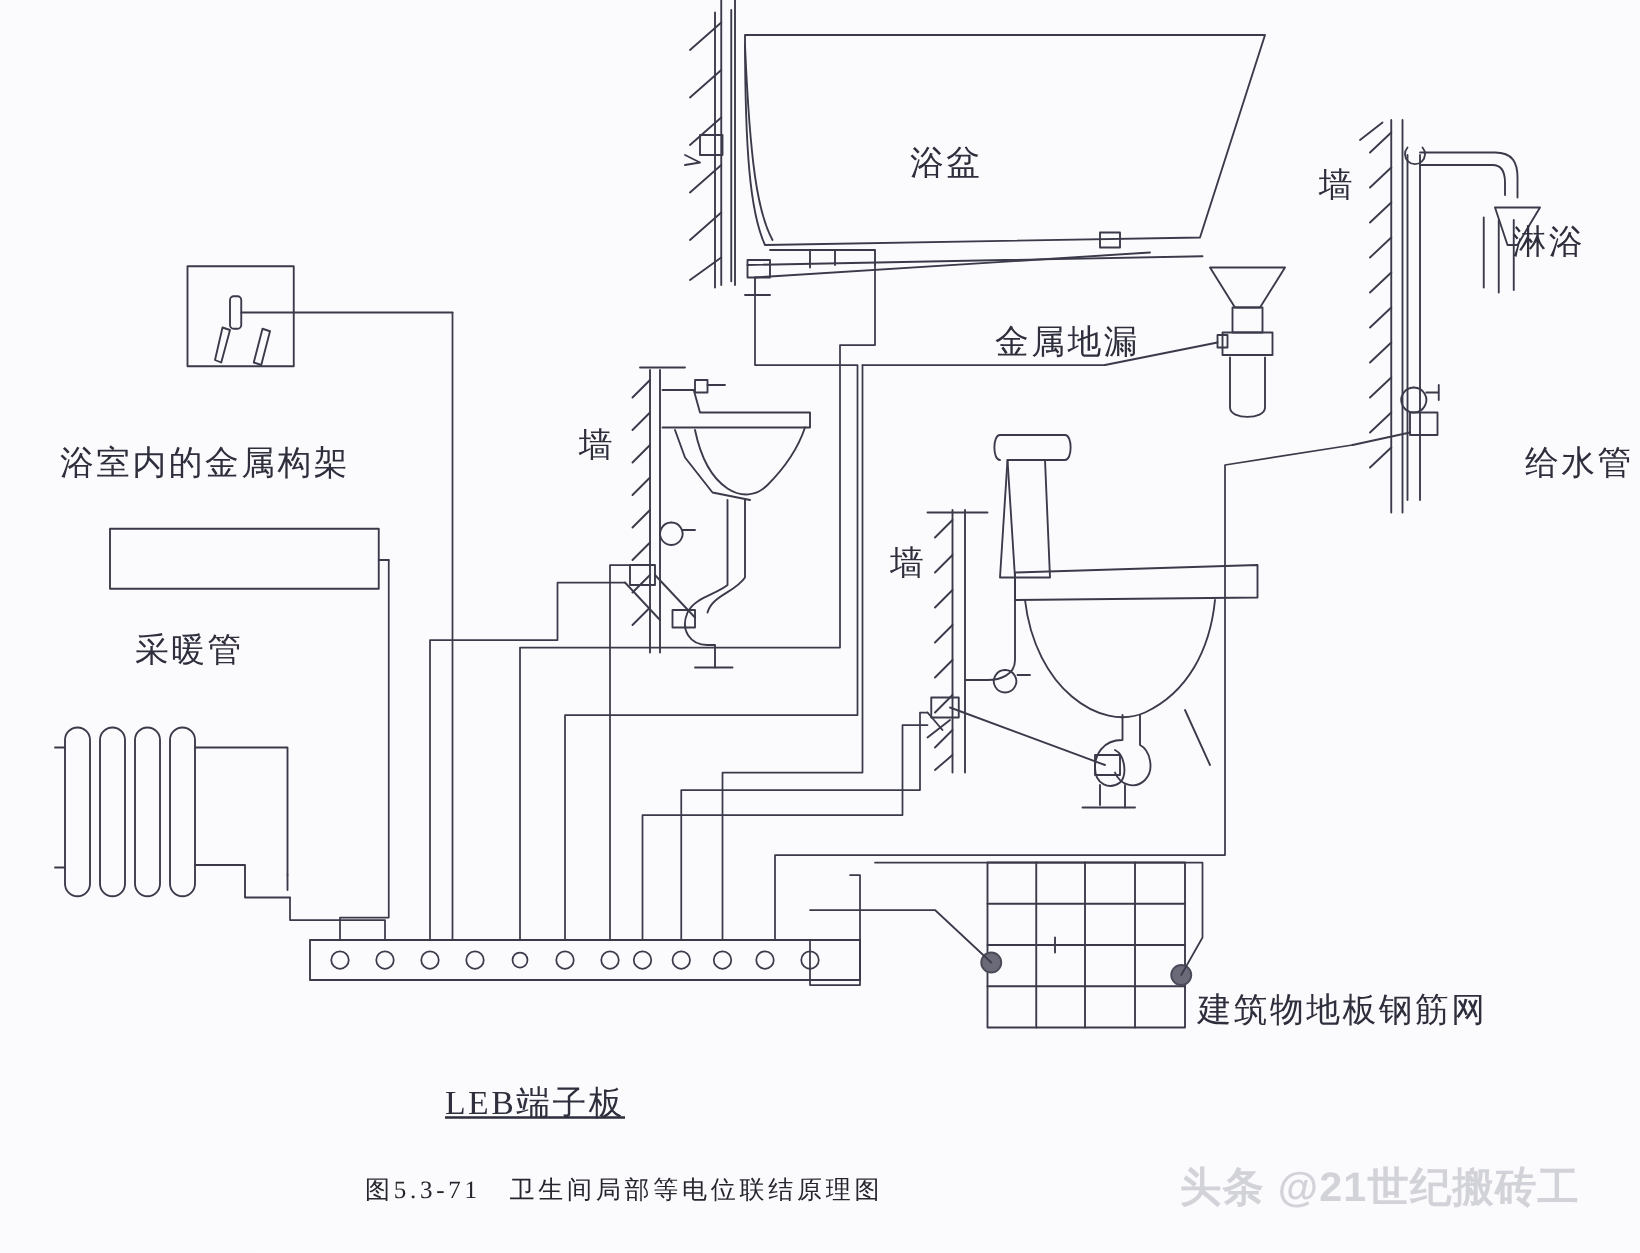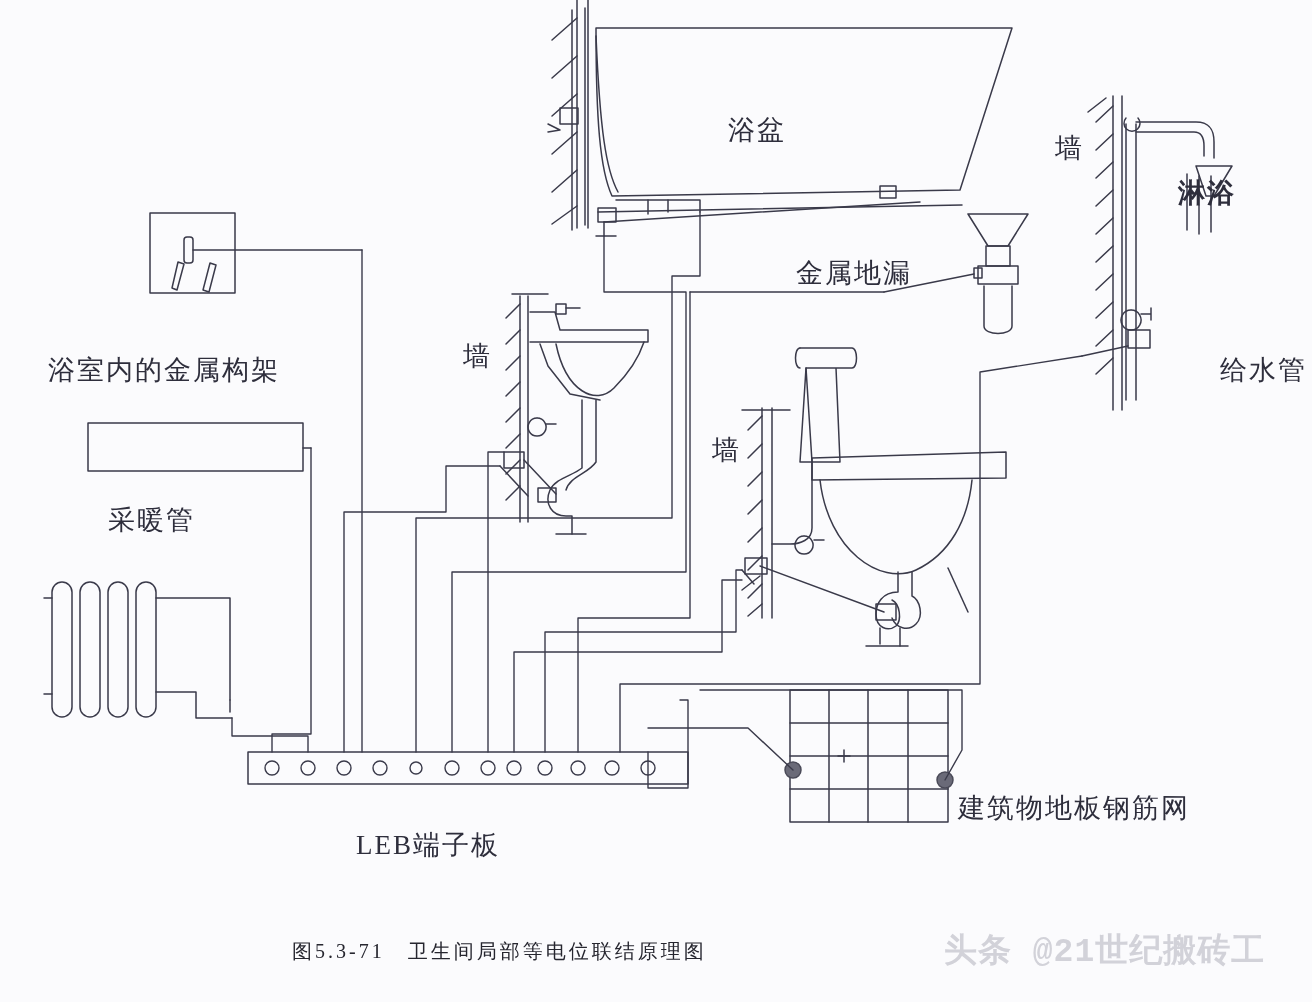--- a/index.html
+++ b/index.html
@@ -3,21 +3,21 @@
 <meta charset="utf-8">
 <style>
   html,body{margin:0;padding:0;background:#ffffff;}
   body{width:1312px;height:1002px;overflow:hidden;font-family:"Liberation Serif",serif;}
   #stage{position:relative;width:1312px;height:1002px;background:#fbfbfd;}
   svg#diagram{position:absolute;left:0;top:0;width:1312px;height:1002px;}
   .lbl{position:absolute;color:#2e2e3c;font-family:"Liberation Serif",serif;white-space:nowrap;
        letter-spacing:2px;font-weight:400;}
   .lbl-cn{font-size:27px;}
   .cap{font-size:20px;letter-spacing:3px;color:#26262f;}
-  .wm{position:absolute;font-family:Liberation Mono, monospace;font-size:33px;color:#cfcfd6;
+  .wm{position:absolute;font-family:Liberation Sans, sans-serif;font-size:33px;color:#cfcfd6;
       letter-spacing:1px;font-weight:700;opacity:.92;}
 </style>
 </head>
 <body>
 
 <div id="stage">
 
 <svg id="diagram" viewBox="0 0 1312 1002">
   <g fill="none" stroke="#3a3a4a" stroke-width="1.5" stroke-linejoin="round" stroke-linecap="round">
 
@@ -220,33 +220,33 @@
     </g>
 
   </g>
 </svg>
 
 
 <div class="lbl lbl-cn" style="left:48px;top:352px;">浴室内的金属构架</div>
 
 <div class="lbl lbl-cn" style="left:108px;top:502px;">采暖管</div>
 
-<div class="lbl lbl-cn" style="left:356px;top:827px;">LEB端子板</div>
+<div class="lbl lbl-cn" style="left:356px;top:864px;text-decoration:underline;">LEB端子板</div>
 
 <div class="lbl lbl-cn" style="left:463px;top:338px;">墙</div>
 
 <div class="lbl lbl-cn" style="left:712px;top:432px;">墙</div>
 
 <div class="lbl lbl-cn" style="left:1055px;top:130px;">墙</div>
 
 <div class="lbl lbl-cn" style="left:728px;top:68px;margin-top:44px;">浴盆</div>
 
 <div class="lbl lbl-cn" style="left:796px;top:255px;">金属地漏</div>
 
-<div class="lbl lbl-cn" style="left:1178px;top:175px;font-weight:bold;">淋浴</div>
+<div class="lbl lbl-cn" style="left:1210px;top:175px;">淋浴</div>
 
 <div class="lbl lbl-cn" style="left:1220px;top:352px;">给水管</div>
 
 <div class="lbl lbl-cn" style="left:958px;top:790px;">建筑物地板钢筋网</div>
 
 <div class="lbl cap" style="left:292px;top:938px;">图5.3-71　卫生间局部等电位联结原理图</div>
 
 <div class="wm" style="left:944px;top:928px;">头条 @21世纪搬砖工</div>
 
 </div>

